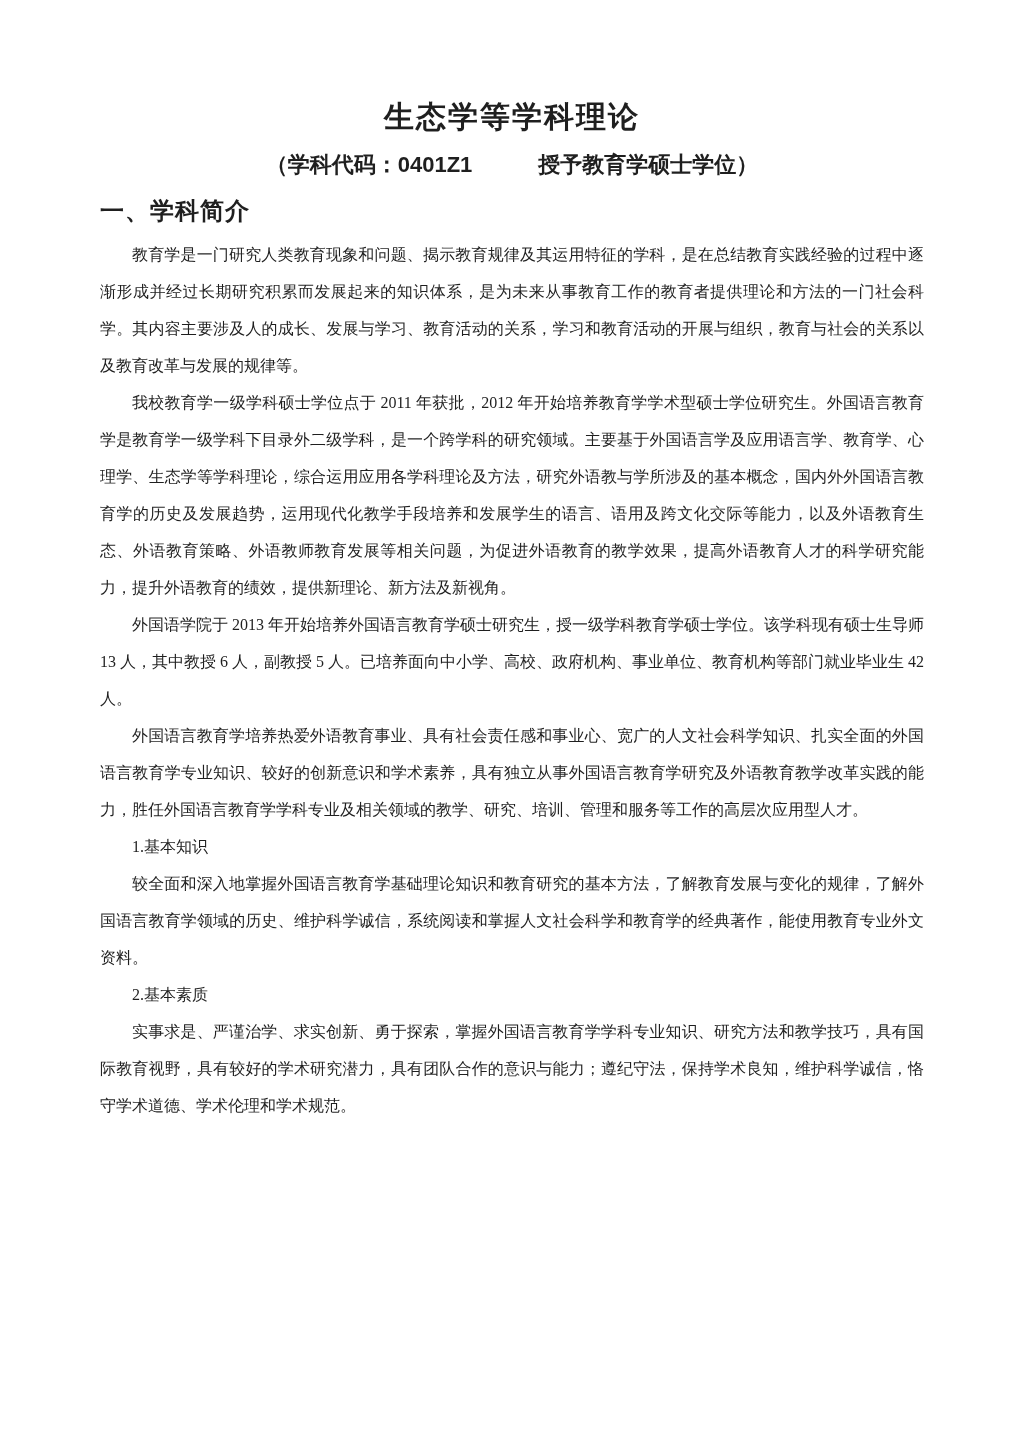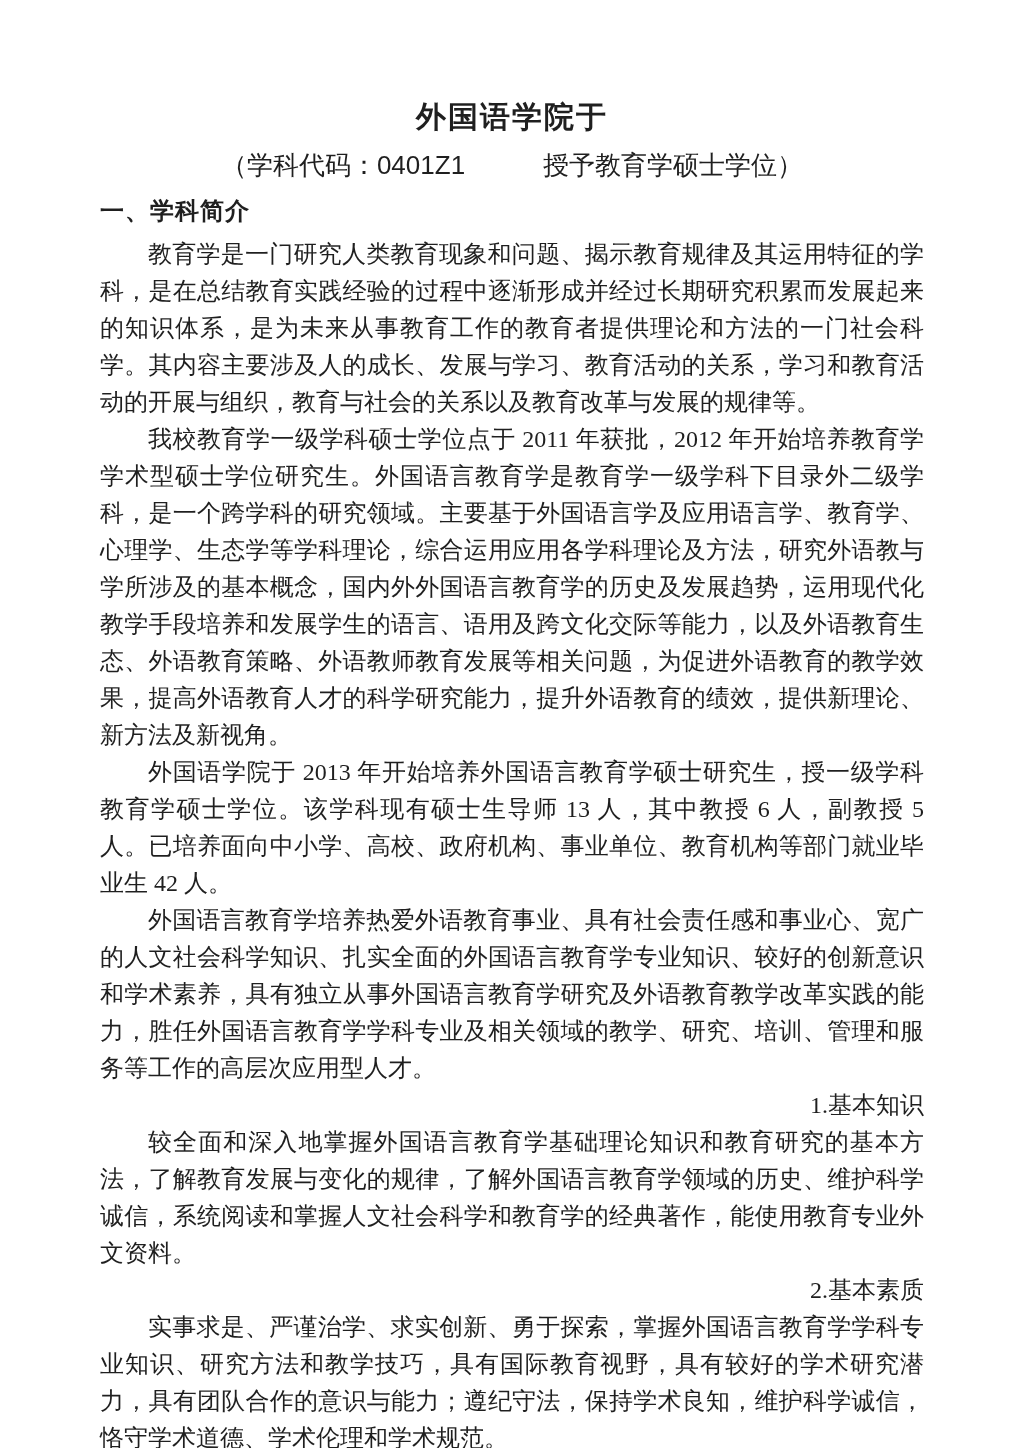--- a/index.html
+++ b/index.html
@@ -24,55 +24,55 @@
   .doc-title {
     font-family: "Liberation Sans", "DejaVu Sans", sans-serif;
     font-weight: 700;
     font-size: 30px;
     line-height: 38px;
     margin: 0 0 16px 0;
     letter-spacing: 2px;
   }
   .doc-subtitle {
     font-family: "Liberation Sans", "DejaVu Sans", sans-serif;
-    font-weight: 400;
-    font-size: 26px;
+    font-weight: 700;
+    font-size: 22px;
     line-height: 26px;
     margin: 0 0 18px 0;
     white-space: pre;
   }
   .section-heading {
     font-family: "Liberation Sans", "DejaVu Sans", sans-serif;
     font-weight: 700;
     font-size: 24px;
     line-height: 30px;
     margin: 16px 0 10px 0;
     letter-spacing: 1px;
   }
   .body-para, .sub-item {
     font-family: "Liberation Serif", "DejaVu Serif", serif;
-    font-size: 24px;
+    font-size: 16px;
     line-height: 37px;
     margin: 0;
     text-align: justify;
     text-justify: inter-ideograph;
     text-indent: 2em;
     word-break: break-all;
   }
   .sub-item {
-    text-align: right;
+    text-align: left;
   }
 </style>
 </head>
 <body>
 
 <div class="page">
 
   <header class="doc-header">
-    <h1 class="doc-title">外国语学院于</h1>
+    <h1 class="doc-title">生态学等学科理论</h1>
     <p class="doc-subtitle">（学科代码：0401Z1　　　授予教育学硕士学位）</p>
   </header>
 
   <section>
     <h2 class="section-heading">一、学科简介</h2>
     <p class="body-para">教育学是一门研究人类教育现象和问题、揭示教育规律及其运用特征的学科，是在总结教育实践经验的过程中逐渐形成并经过长期研究积累而发展起来的知识体系，是为未来从事教育工作的教育者提供理论和方法的一门社会科学。其内容主要涉及人的成长、发展与学习、教育活动的关系，学习和教育活动的开展与组织，教育与社会的关系以及教育改革与发展的规律等。</p>
     <p class="body-para">我校教育学一级学科硕士学位点于 2011 年获批，2012 年开始培养教育学学术型硕士学位研究生。外国语言教育学是教育学一级学科下目录外二级学科，是一个跨学科的研究领域。主要基于外国语言学及应用语言学、教育学、心理学、生态学等学科理论，综合运用应用各学科理论及方法，研究外语教与学所涉及的基本概念，国内外外国语言教育学的历史及发展趋势，运用现代化教学手段培养和发展学生的语言、语用及跨文化交际等能力，以及外语教育生态、外语教育策略、外语教师教育发展等相关问题，为促进外语教育的教学效果，提高外语教育人才的科学研究能力，提升外语教育的绩效，提供新理论、新方法及新视角。</p>
     <p class="body-para">外国语学院于 2013 年开始培养外国语言教育学硕士研究生，授一级学科教育学硕士学位。该学科现有硕士生导师 13 人，其中教授 6 人，副教授 5 人。已培养面向中小学、高校、政府机构、事业单位、教育机构等部门就业毕业生 42 人。</p>
   </section>
 

